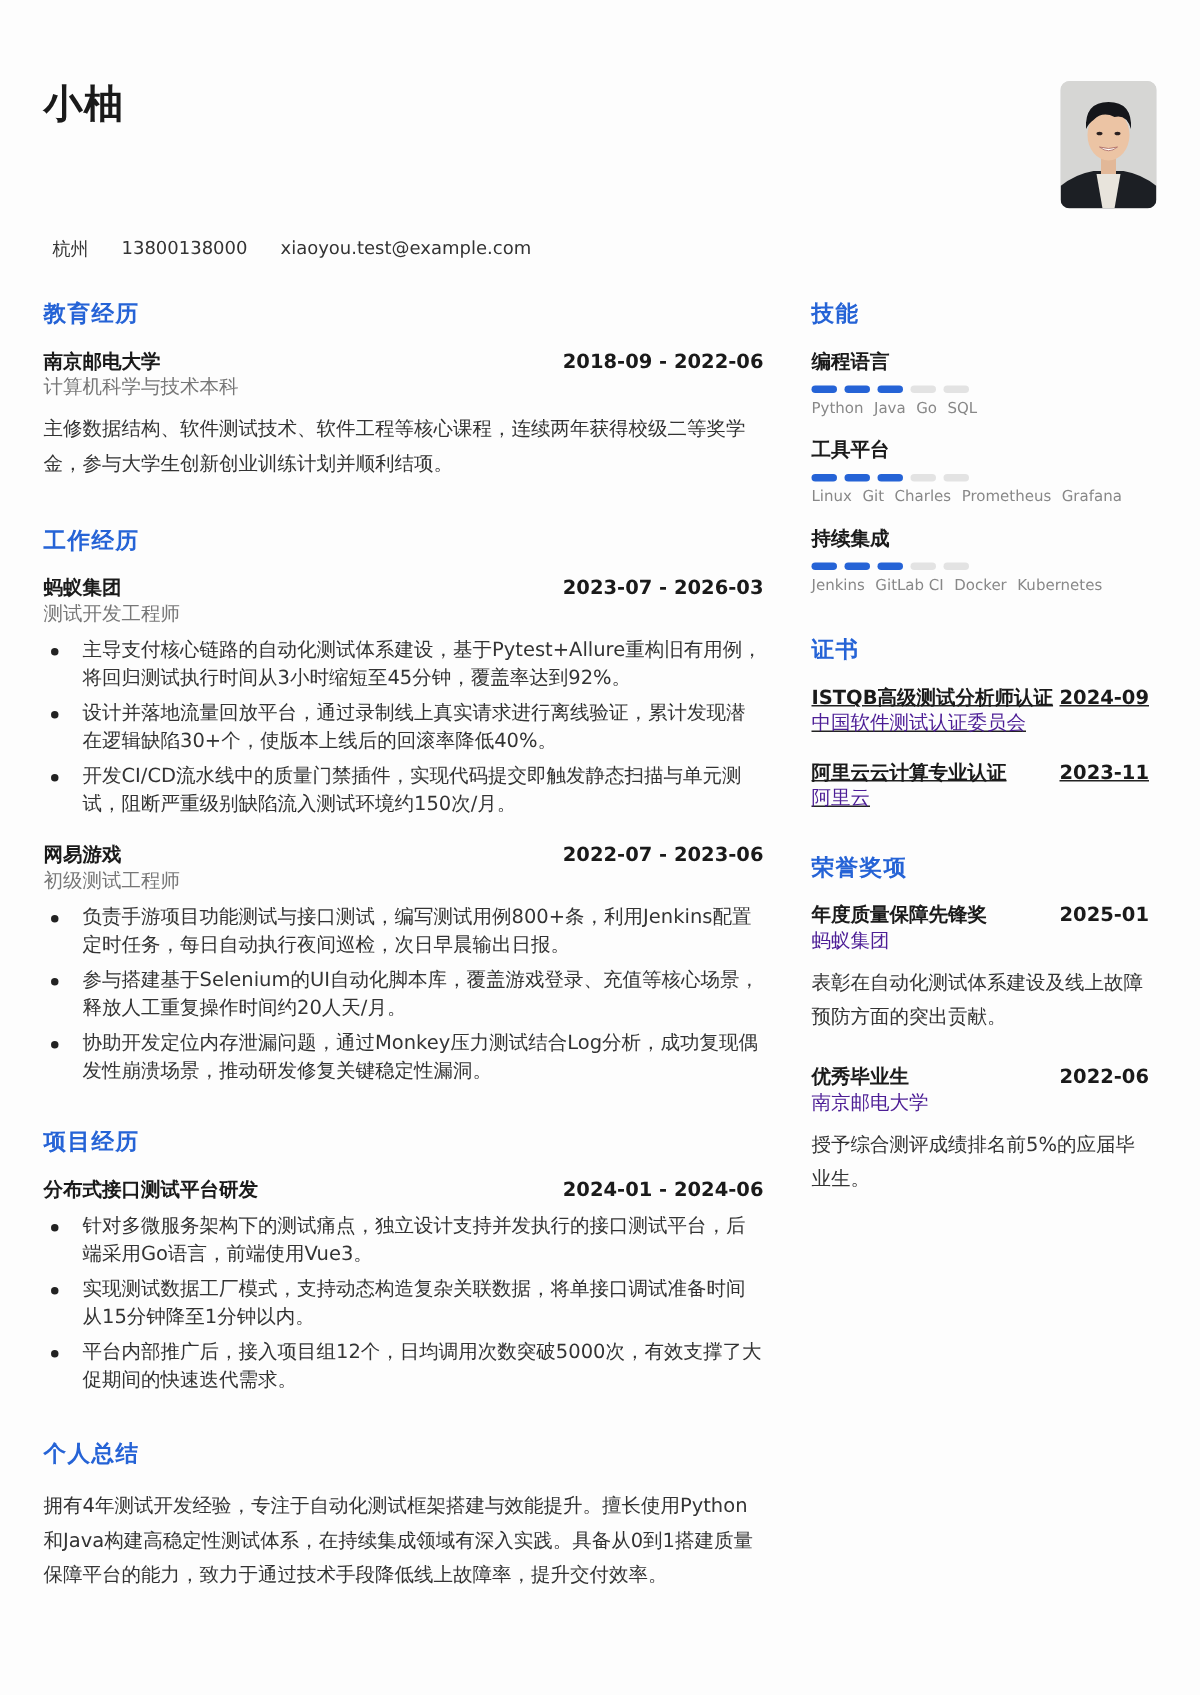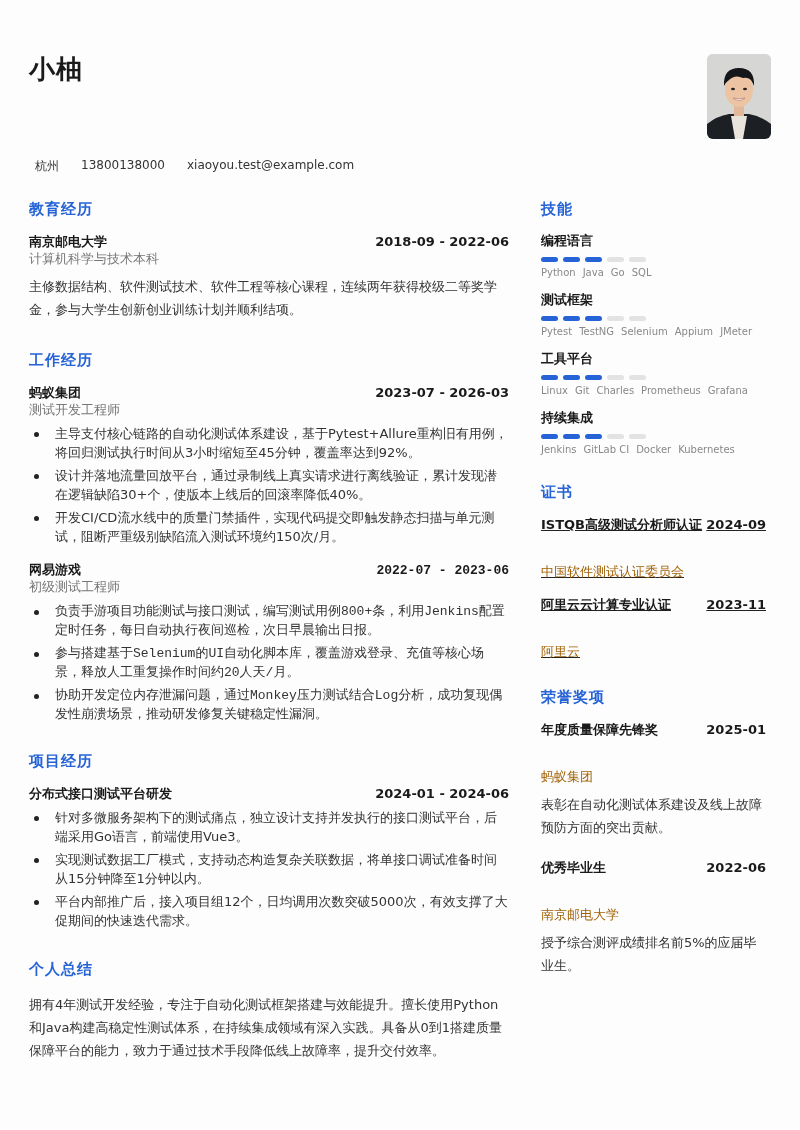--- a/index.html
+++ b/index.html
@@ -64,21 +64,21 @@
     .skill-name { font-size: 13px; font-weight: bold; color: #1a1a1a; line-height: 17px; font-family: Liberation Mono, monospace; }
     .skill-bars { display: flex; gap: 5px; margin-top: 7px; }
     .skill-bars .bar { width: 17px; height: 5px; border-radius: 3px; background: #e3e3e3; }
     .skill-bars .bar.on { background: #2563d6; }
     .skill-tags { display: flex; gap: 7px; margin-top: 5px; font-size: 10px; color: #888; }
 
     .cert-head {
       display: flex; justify-content: space-between; font-size: 13px; font-weight: bold;
       color: #1a1a1a; line-height: 17px;
     }
-    .cert-sub { font-size: 13px; color: #a16207; line-height: 17px; margin-top: 30px; }
+    .cert-sub { font-size: 13px; color: #4c1d95; line-height: 17px; }
     .cert { margin-bottom: 16px; text-decoration: underline; }
     .award-desc { font-size: 13px; color: #333; line-height: 23px; margin-top: 8px; }
     .award { margin-bottom: 16px; }
   </style>
 </head>
 <body>
 
 <div class="page">
 
   <div class="name">小柚</div>
@@ -131,21 +131,21 @@
         <div class="entry-sub">
           <span>测试开发工程师</span>
         </div>
         <ul class="bullets">
           <li>主导支付核心链路的自动化测试体系建设，基于Pytest+Allure重构旧有用例，将回归测试执行时间从3小时缩短至45分钟，覆盖率达到92%。</li>
           <li>设计并落地流量回放平台，通过录制线上真实请求进行离线验证，累计发现潜在逻辑缺陷30+个，使版本上线后的回滚率降低40%。</li>
           <li>开发CI/CD流水线中的质量门禁插件，实现代码提交即触发静态扫描与单元测试，阻断严重级别缺陷流入测试环境约150次/月。</li>
         </ul>
       </div>
 
-      <div class="entry" style="margin-top:16px;font-family:Liberation Mono, monospace;">
+      <div class="entry" style="margin-top:16px;">
         <div class="entry-head">
           <span>网易游戏</span>
           <span>2022-07 - 2023-06</span>
         </div>
         <div class="entry-sub">
           <span>初级测试工程师</span>
         </div>
         <ul class="bullets">
           <li>负责手游项目功能测试与接口测试，编写测试用例800+条，利用Jenkins配置定时任务，每日自动执行夜间巡检，次日早晨输出日报。</li>
           <li>参与搭建基于Selenium的UI自动化脚本库，覆盖游戏登录、充值等核心场景，释放人工重复操作时间约20人天/月。</li>
@@ -190,37 +190,20 @@
               <span class="bar"></span>
             </div>
             <div class="skill-tags">
               <span>Python</span>
               <span>Java</span>
               <span>Go</span>
               <span>SQL</span>
             </div>
           </div>
           <div class="skill">
-            <div class="skill-name">测试框架</div>
-            <div class="skill-bars">
-              <span class="bar on"></span>
-              <span class="bar on"></span>
-              <span class="bar on"></span>
-              <span class="bar"></span>
-              <span class="bar"></span>
-            </div>
-            <div class="skill-tags">
-              <span>Pytest</span>
-              <span>TestNG</span>
-              <span>Selenium</span>
-              <span>Appium</span>
-              <span>JMeter</span>
-            </div>
-          </div>
-          <div class="skill">
             <div class="skill-name">工具平台</div>
             <div class="skill-bars">
               <span class="bar on"></span>
               <span class="bar on"></span>
               <span class="bar on"></span>
               <span class="bar"></span>
               <span class="bar"></span>
             </div>
             <div class="skill-tags">
               <span>Linux</span>

